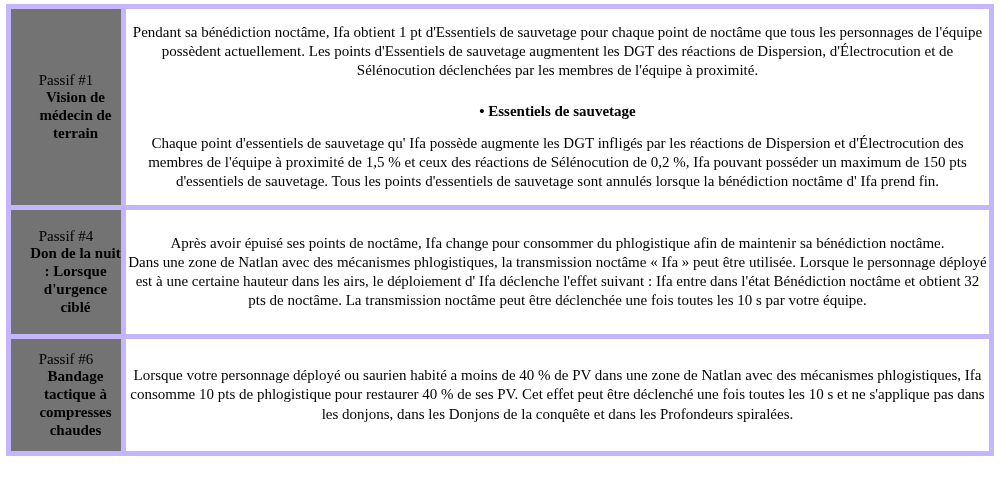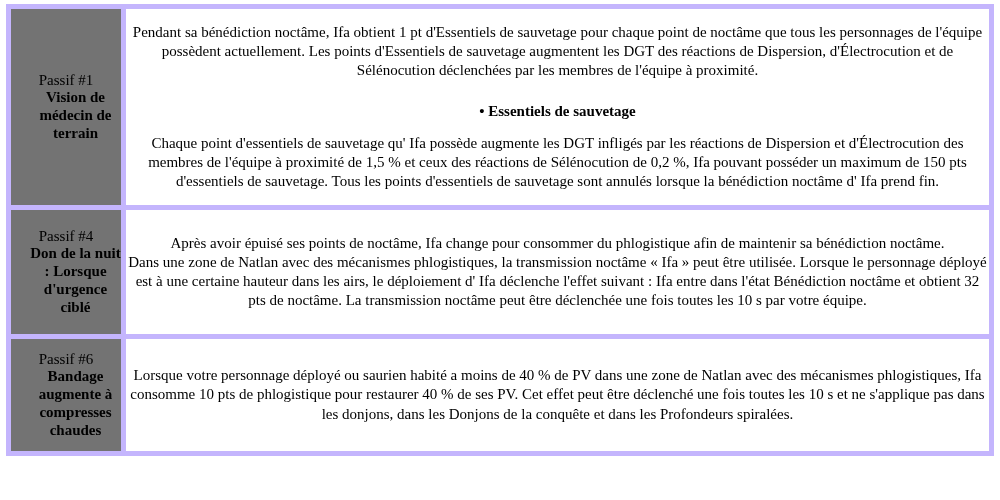--- a/index.html
+++ b/index.html
@@ -96,21 +96,21 @@
           <div class="lbl-name">Don de la nuit : Lorsque d'urgence ciblé</div>
         </td>
         <td class="desc-cell">
           <p class="para">Après avoir épuisé ses points de noctâme, Ifa change pour consommer du phlogistique afin de maintenir sa bénédiction noctâme.</p>
           <p class="para">Dans une zone de Natlan avec des mécanismes phlogistiques, la transmission noctâme « Ifa » peut être utilisée. Lorsque le personnage déployé est à une certaine hauteur dans les airs, le déploiement d' Ifa déclenche l'effet suivant : Ifa entre dans l'état Bénédiction noctâme et obtient 32 pts de noctâme. La transmission noctâme peut être déclenchée une fois toutes les 10 s par votre équipe.</p>
         </td>
       </tr>
       <tr class="row-4">
         <td class="label-cell">
           <div class="lbl-top">Passif #6</div>
-          <div class="lbl-name">Bandage augmente à compresses chaudes</div>
+          <div class="lbl-name">Bandage tactique à compresses chaudes</div>
         </td>
         <td class="desc-cell">
           <p class="para">Lorsque votre personnage déployé ou saurien habité a moins de 40 % de PV dans une zone de Natlan avec des mécanismes phlogistiques, Ifa consomme 10 pts de phlogistique pour restaurer 40 % de ses PV. Cet effet peut être déclenché une fois toutes les 10 s et ne s'applique pas dans les donjons, dans les Donjons de la conquête et dans les Profondeurs spiralées.</p>
         </td>
       </tr>
     </tbody>
   </table>
 </div>
 
 </body></html>

